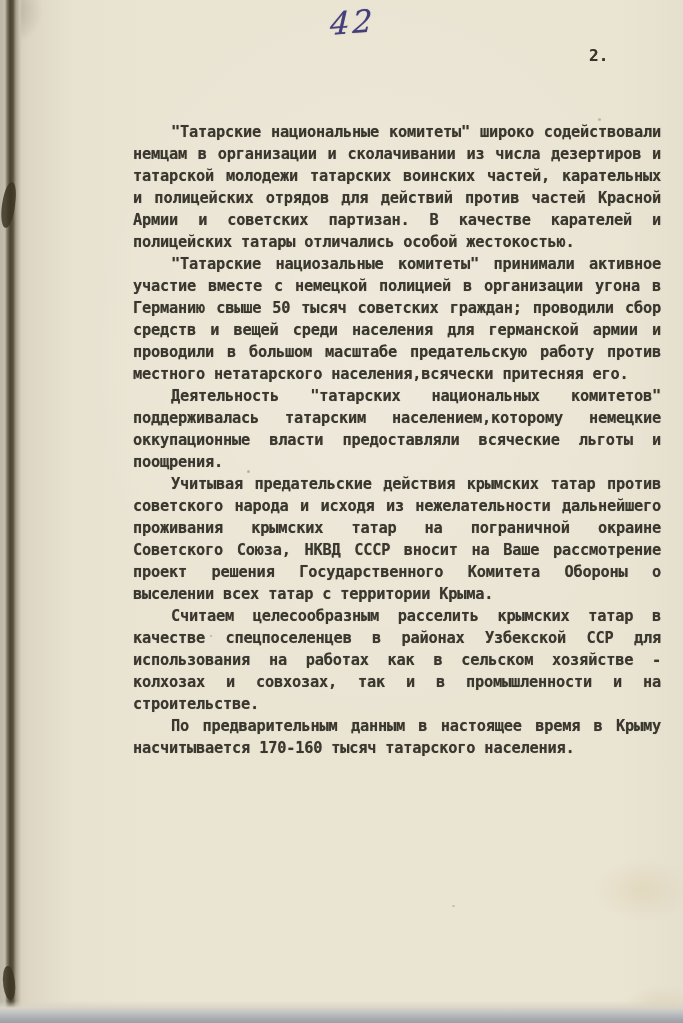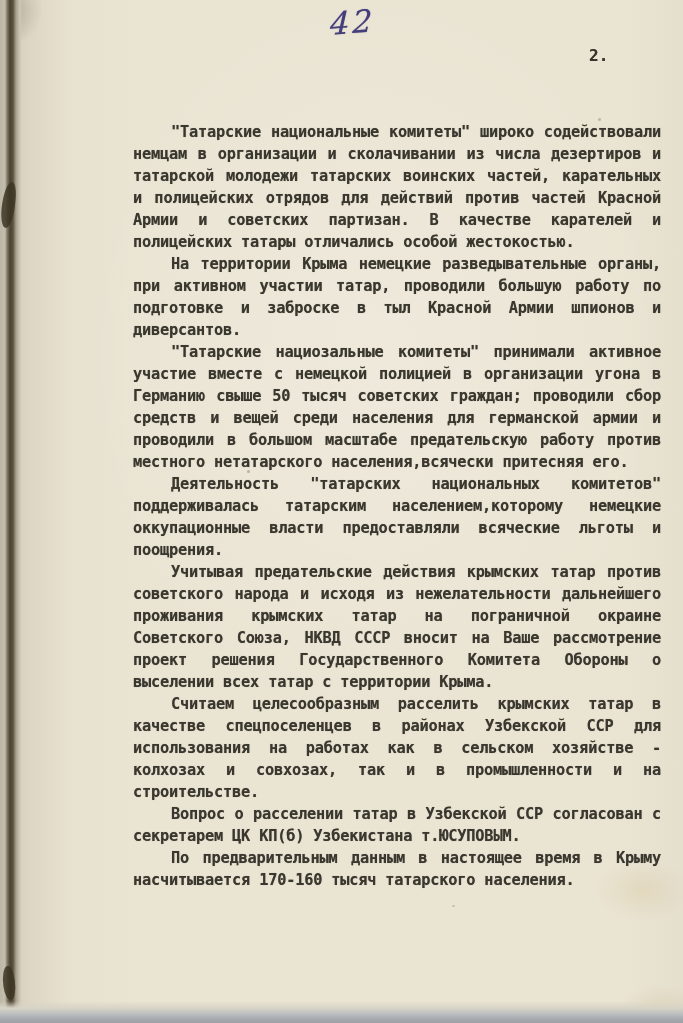--- a/index.html
+++ b/index.html
@@ -68,21 +68,19 @@
   <span class="speck s1"></span>
   <span class="speck s2"></span>
   <span class="speck s3"></span>
   <span class="speck s4"></span>
 
   <span class="handwritten">42</span>
   <span class="pagenum">2.</span>
 
   <div class="textbody">
     <p>"Татарские национальные комитеты" широко содействовали немцам в организации и сколачивании из числа дезертиров и татарской молодежи татарских воинских частей, карательных и полицейских отрядов для действий против частей Красной Армии и советских партизан. В качестве карателей и полицейских татары отличались особой жестокостью.</p>
-    <p>На территории Крыма немецкие разведывательные органы, при активном участии татар, проводили большую работу по подготовке и заброске в тыл Красной Армии шпионов и диверсантов.</p>
     <p>"Татарские нациозальные комитеты" принимали активное участие вместе с немецкой полицией в организации угона в Германию свыше 50 тысяч советских граждан; проводили сбор средств и вещей среди населения для германской армии и проводили в большом масштабе предательскую работу против местного  нетатарского населения,всячески притесняя его.</p>
     <p>Деятельность "татарских национальных комитетов" поддерживалась татарским населением,которому немецкие оккупационные власти предоставляли всяческие льготы и поощрения.</p>
     <p>Учитывая предательские действия крымских татар против советского народа и исходя из нежелательности дальнейшего проживания крымских татар на пограничной окраине Советского Союза, НКВД СССР вносит на Ваше рассмотрение проект решения Государственного Комитета Обороны о выселении всех татар с территории Крыма.</p>
     <p>Считаем целесообразным расселить крымских татар в качестве спецпоселенцев в районах Узбекской ССР для использования на работах как в сельском хозяйстве - колхозах и совхозах, так и в промышленности и на строительстве.</p>
-    <p>Вопрос о расселении татар в Узбекской ССР согласован с секретарем ЦК КП(б) Узбекистана т.ЮСУПОВЫМ.</p>
     <p>По предварительным данным в настоящее время в Крыму насчитывается 170-160 тысяч татарского населения.</p>
   </div>
 </div>
 
 </body></html>

